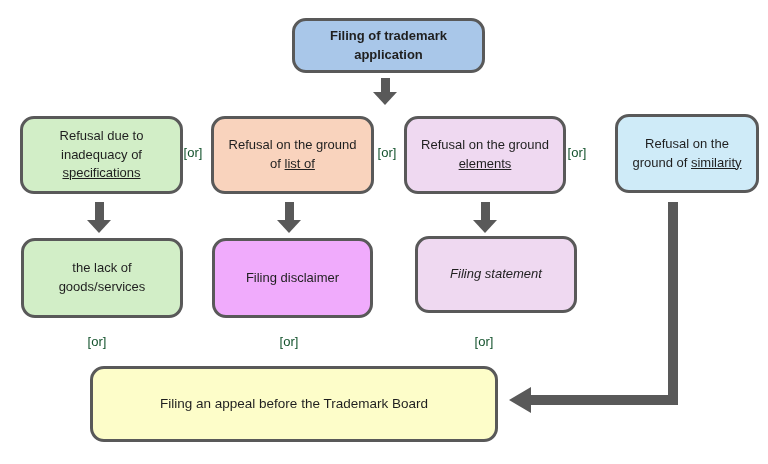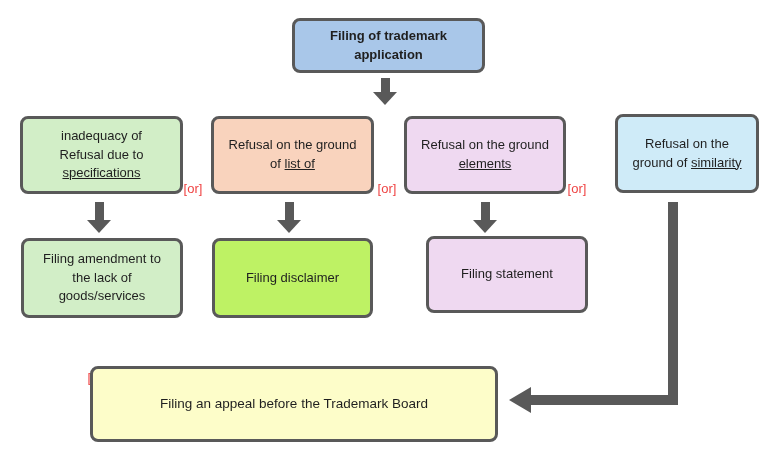--- a/index.html
+++ b/index.html
@@ -2,37 +2,37 @@
 <html><head>
 <meta charset="utf-8">
 <style>
   html,body { margin:0; padding:0; background:#ffffff; }
   .canvas {
     position:relative; width:768px; height:464px; background:#ffffff;
     font-family:"Liberation Sans", sans-serif; color:#1f1f1f; overflow:hidden;
   }
   .box {
     position:absolute; box-sizing:border-box;
-    border:3px solid #595959; border-radius:8px;
+    border:3px solid #595959; border-radius:14px;
     display:flex; align-items:center; justify-content:center;
     text-align:center; font-size:13px; line-height:1.45; padding:4px 8px;
   }
   .u { text-decoration:underline; }
   .top-box    { left:292px; top:18px;  width:193px; height:55px;  background:#a9c7e9; font-weight:bold; }
   .spec-box   { left:20px;  top:116px; width:163px; height:78px;  background:#d2eec7; }
   .dist-box   { left:211px; top:116px; width:163px; height:78px;  background:#f9d3bd; }
   .proh-box   { left:404px; top:116px; width:162px; height:78px;  background:#efd9f1; }
   .sim-box    { left:615px; top:114px; width:144px; height:79px;  background:#cfebf8; }
   .amend-box  { left:21px;  top:238px; width:162px; height:80px;  background:#d2eec7; }
-  .disc-box   { left:212px; top:238px; width:161px; height:80px;  background:#bef264; }
-  .stat-box   { left:426px; top:236px; width:162px; height:77px;  background:#efd9f1; }
+  .disc-box   { left:212px; top:238px; width:161px; height:80px;  background:#f0abfc; }
+  .stat-box   { left:415px; top:236px; width:162px; height:77px;  background:#efd9f1;font-style:italic; }
   .appeal-box { left:90px;  top:366px; width:408px; height:76px;  background:#fdfdc9; font-size:13.5px; }
   .or-label {
     position:absolute; transform:translate(-50%,-50%);
-    font-size:13px; color:#ef4444; white-space:nowrap;margin-top:36px;
+    font-size:13px; color:#14532d; white-space:nowrap;
   }
   .arrow-down { position:absolute; display:flex; flex-direction:column; align-items:center; width:24px; }
   .arrow-down .stem { width:9px; background:#595959; }
   .arrow-down .head {
     width:0; height:0;
     border-left:12px solid transparent; border-right:12px solid transparent;
     border-top:13px solid #595959;
   }
   .elbow-v { position:absolute; left:668px; top:202px; width:10px; height:203px; background:#595959; }
   .elbow-h { position:absolute; left:531px; top:395px; width:147px; height:10px; background:#595959; }
@@ -54,22 +54,22 @@
     </div>
   </div>
 
   <div class="arrow-down" style="left:373px; top:78px;">
     <div class="stem" style="height:14px;"></div>
     <div class="head"></div>
   </div>
 
   <div class="box spec-box">
     <div>
+      <div>Refusal due to</div>
       <div>inadequacy of</div>
-      <div>Refusal due to</div>
       <div class="u">specifications</div>
     </div>
   </div>
 
   <div class="or-label" style="left:193px; top:152px;">[or]</div>
 
   <div class="box dist-box">
     <div>
       <div>Refusal on the ground</div>
       <div><span>of </span><span class="u">list of</span></div>
@@ -102,21 +102,20 @@
     <div class="stem" style="height:18px;"></div>
     <div class="head"></div>
   </div>
   <div class="arrow-down" style="left:473px; top:202px;">
     <div class="stem" style="height:18px;"></div>
     <div class="head"></div>
   </div>
 
   <div class="box amend-box">
     <div>
-      <div>Filing amendment to</div>
       <div>the lack of</div>
       <div>goods/services</div>
     </div>
   </div>
 
   <div class="box disc-box">
     <div>Filing disclaimer</div>
   </div>
 
   <div class="box stat-box">

